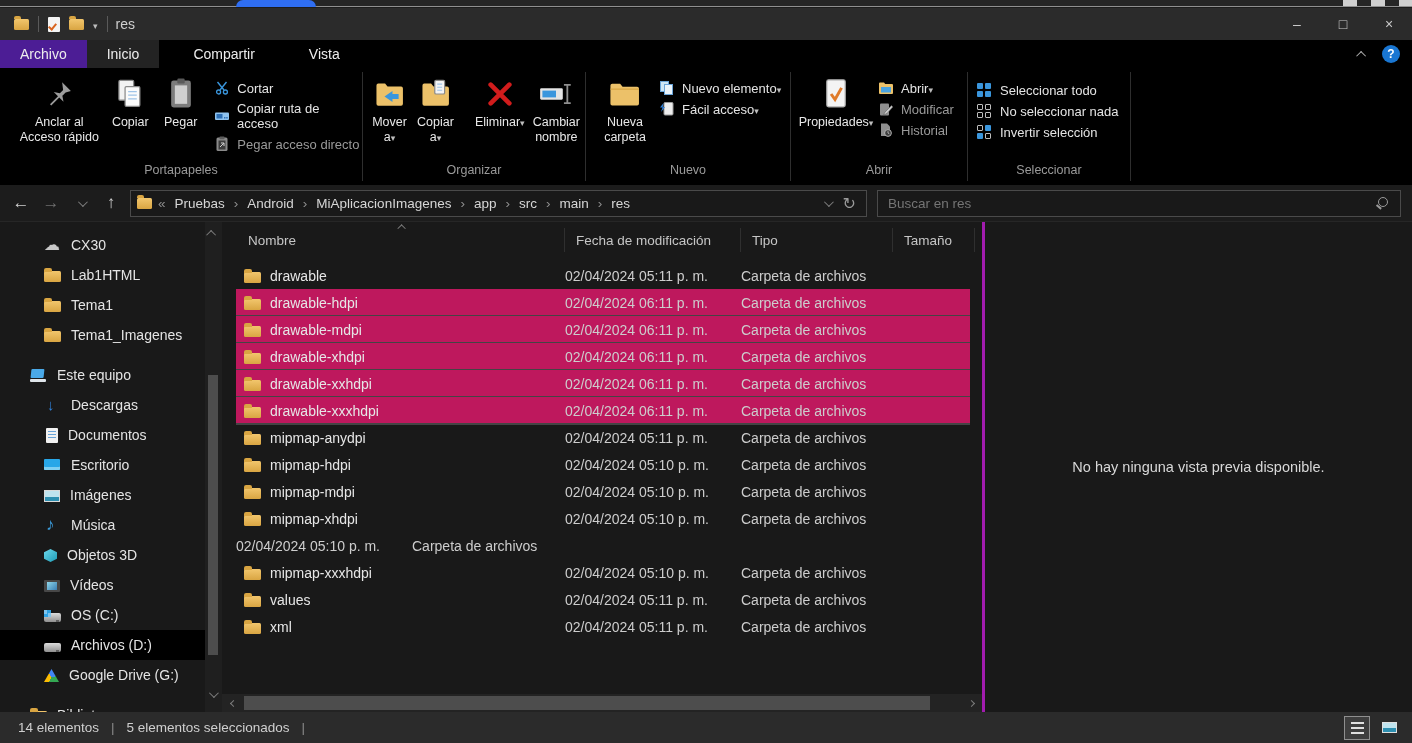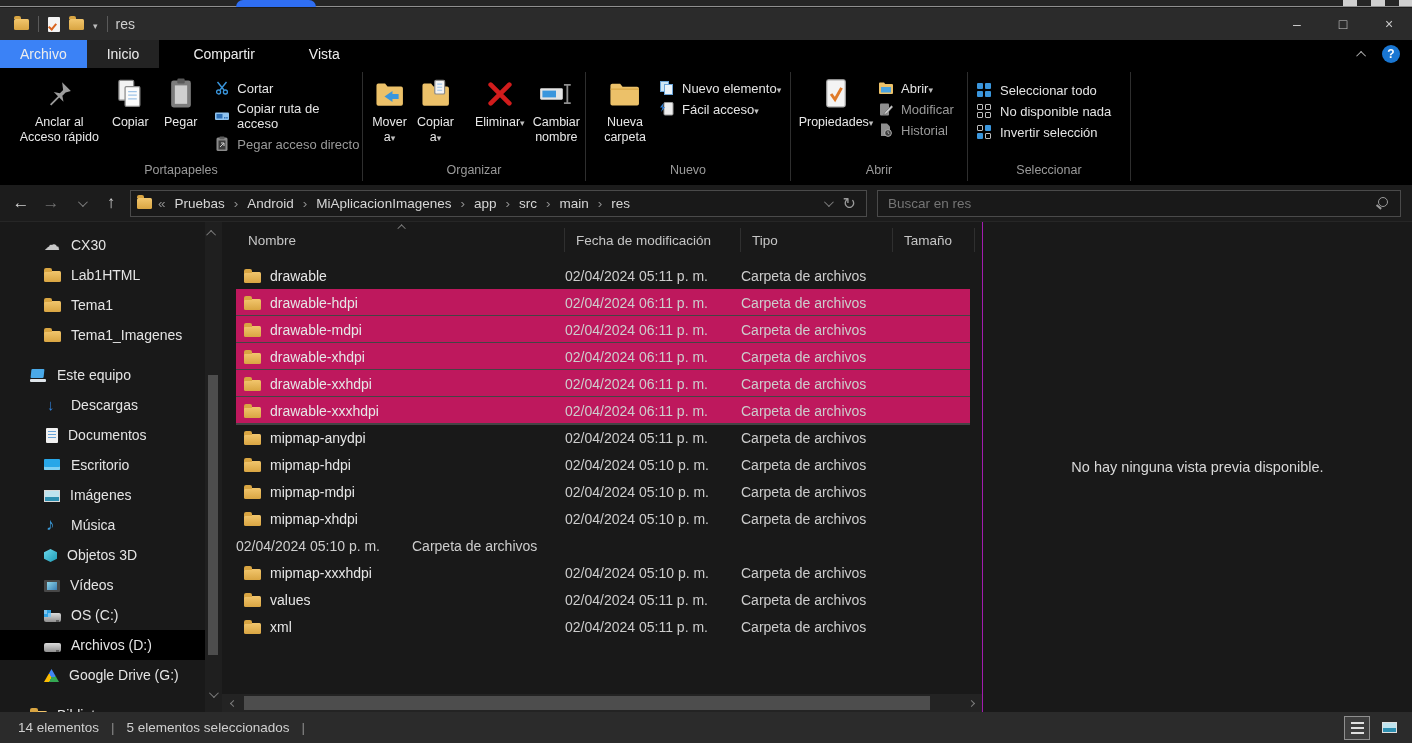--- a/index.html
+++ b/index.html
@@ -24,21 +24,21 @@
   .chev { display:inline-block; width:7px; height:7px; border-right:1.6px solid #b0b0b0; border-bottom:1.6px solid #b0b0b0; }
   .chev.down { transform:rotate(45deg) translateY(-2px); }
   .chev.up { transform:rotate(-135deg) translateY(-2px); }
   .chev.left { transform:rotate(135deg); }
   .chev.right { transform:rotate(-45deg); }
   .chev.dim { border-color:#7d7d7d; }
 
   
   .tabsrow { position:absolute; left:0; top:40px; width:1412px; height:28px; background:#000; display:flex; align-items:stretch; }
   .tab { padding:0 20px; display:flex; align-items:center; font-size:14px; color:#ededed; }
-  .tab.file { background:#3b82f6; }
+  .tab.file { background:#4c1d95; }
   .tab.active { background:#232323; }
   .tabsrow-right { margin-left:auto; display:flex; align-items:center; gap:16px; padding-right:12px; }
   .help-badge { width:18px; height:18px; border-radius:50%; background:#1976d2; color:#fff; font-size:12px; font-weight:bold; display:flex; align-items:center; justify-content:center; }
 
   
   .ribbon { position:absolute; left:0; top:68px; width:1412px; height:117px; background:#000; display:flex; }
   .vdiv { width:1px; background:#2e2e2e; margin:4px 0; }
   .rgroup { display:flex; flex-direction:column; }
   .rg-body { flex:1; display:flex; align-items:flex-start; padding-top:6px; }
   .rg-label { height:22px; text-align:center; font-size:12.5px; color:#9a9a9a; }
@@ -135,21 +135,21 @@
   .cell.name { width:329px; display:flex; align-items:center; gap:9px; padding-left:8px; color:#e6e6e6; }
   .cell.modified { width:176px; color:#cdcdcd; }
   .cell.type { width:152px; color:#cdcdcd; }
   .cell.size { width:70px; color:#cdcdcd; }
   .hscroll { position:absolute; left:0; bottom:0; width:760px; height:18px; background:#191919; display:flex; align-items:center; }
   .hs-arrow { width:22px; height:18px; display:flex; align-items:center; justify-content:center; background:#232323; }
   .hs-track { flex:1; height:18px; position:relative; background:#232323; }
   .hs-thumb { position:absolute; left:0; top:2px; height:14px; width:686px; background:#4d4d4d; }
 
   
-  .preview { flex:1; display:flex; align-items:center; justify-content:center; border-left:1px solid #a21caf; }
+  .preview { flex:1; display:flex; align-items:center; justify-content:center; border-left:3px solid #a21caf; }
   .preview-msg { font-size:14.5px; color:#d8d8d8; }
 
   
   .statusbar { position:absolute; left:0; top:712px; width:1412px; height:31px; background:#2b2b2b; display:flex; align-items:center; padding-left:18px; font-size:13.5px; color:#cfcfcf; }
   .sb-sep { color:#8a8a8a; margin:0 12px; }
   .sb-right { margin-left:auto; display:flex; align-items:center; gap:6px; padding-right:10px; }
   .viewbtn { width:26px; height:24px; display:flex; align-items:center; justify-content:center; }
   .viewbtn.sel { border:1px solid #8f8f8f; background:#3e3e3e; }
   .vb-list { width:13px; height:12px; background:repeating-linear-gradient(to bottom,#e0e0e0 0 2px,transparent 2px 5px); }
   .vb-img { width:15px; height:11px; border:1px solid #e0e0e0; background:linear-gradient(180deg,#bfe3ee 0 55%,#2e8fb0 55%); }
@@ -410,21 +410,21 @@
         </div>
         <div class="smallbtn">
           <span class="sicon">
               <span class="grid4 none">
                 <i></i>
                 <i></i>
                 <i></i>
                 <i></i>
               </span>
             </span>
-          <span class="slabel">No disponible nada</span>
+          <span class="slabel">No seleccionar nada</span>
         </div>
         <div class="smallbtn">
           <span class="sicon">
               <span class="grid4 invert">
                 <i></i>
                 <i></i>
                 <i></i>
                 <i></i>
               </span>
             </span>

